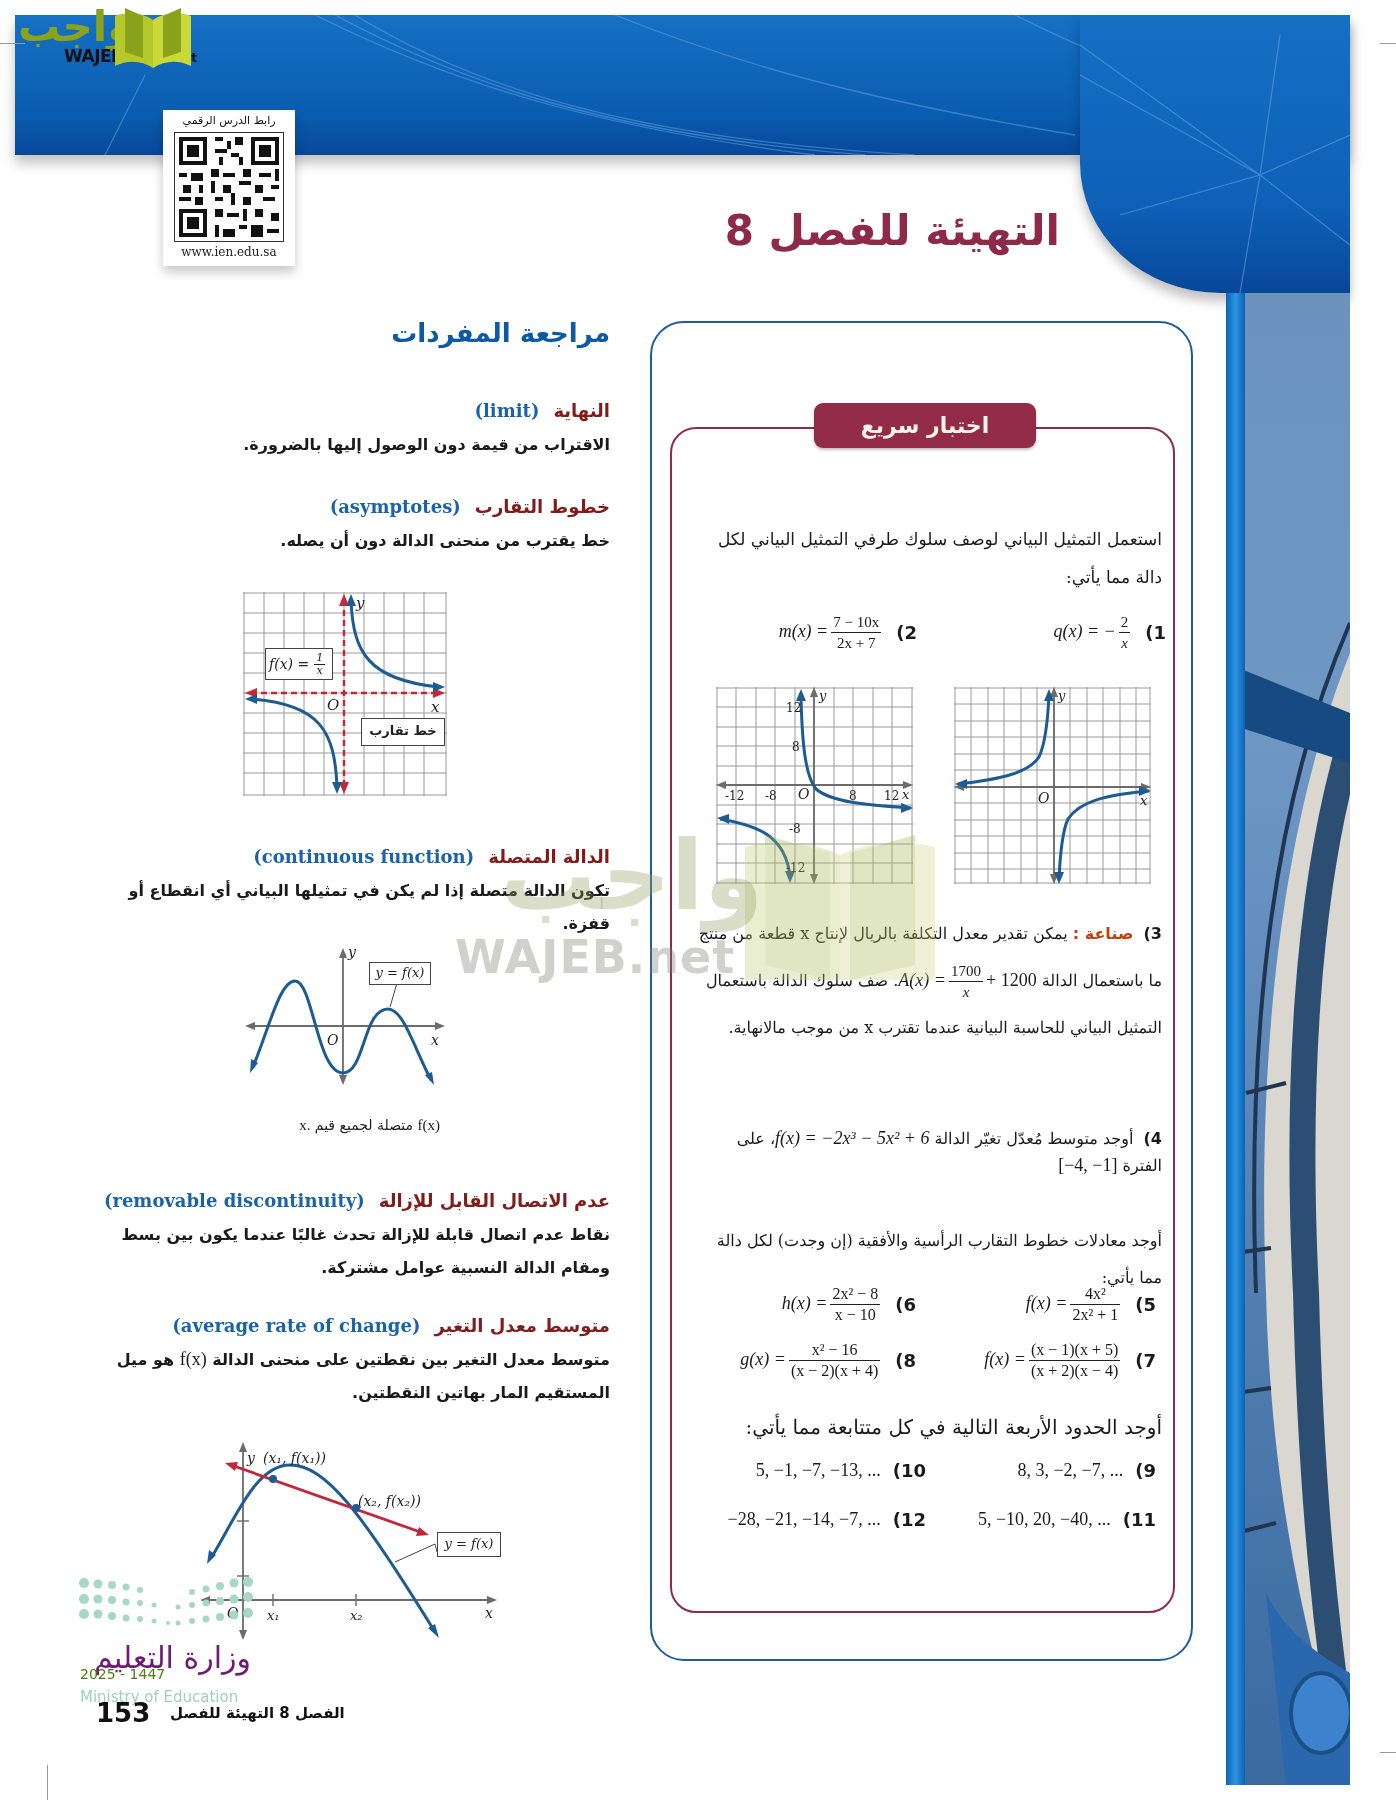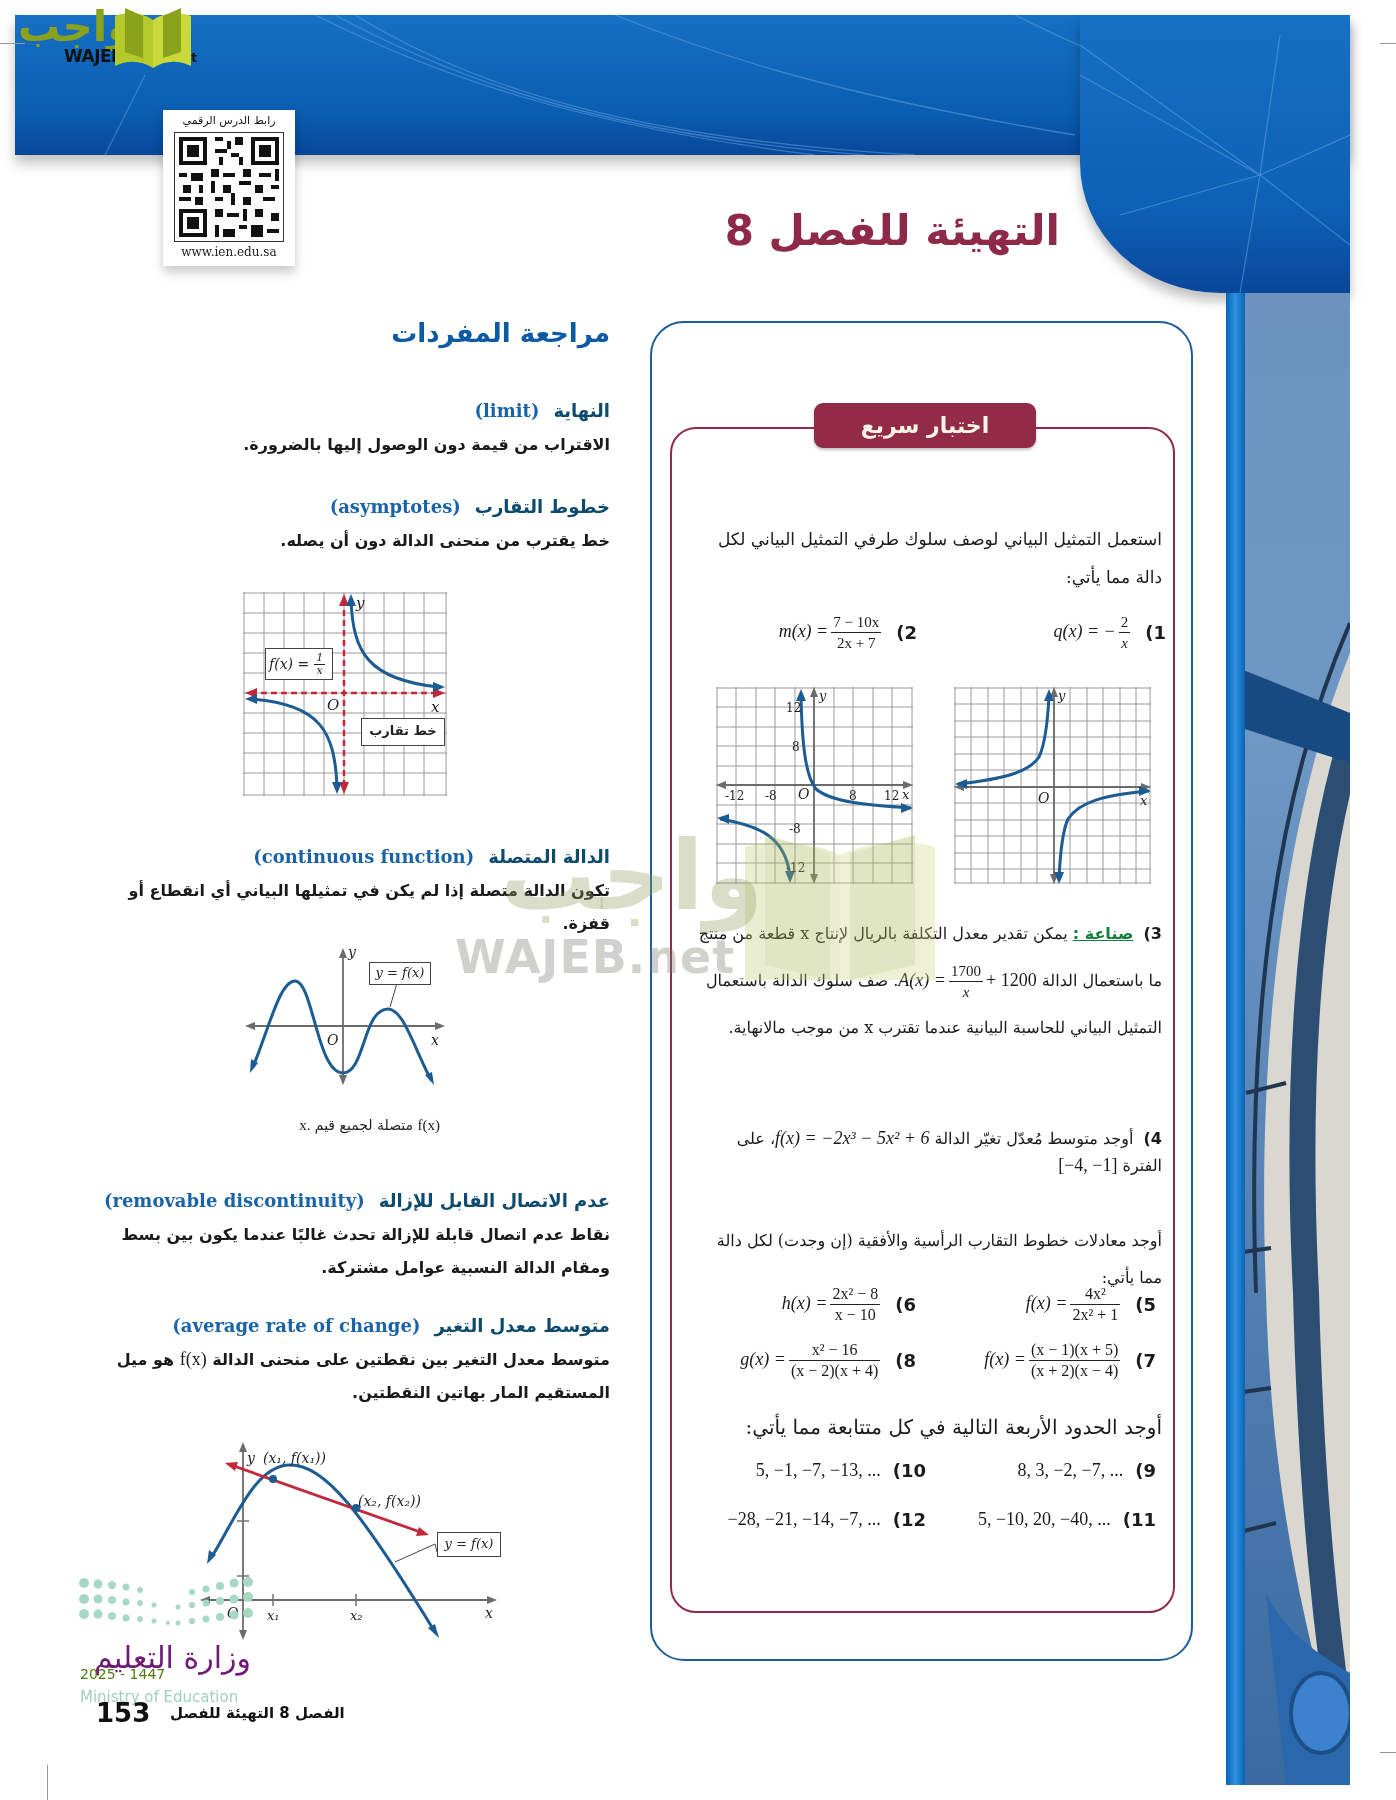--- a/index.html
+++ b/index.html
@@ -36,21 +36,21 @@
   
   .photo-strip { left: 1226px; top: 293px; width: 124px; height: 1492px;
     background: linear-gradient(180deg, #6b93be 0%, #6e97c4 30%, #5b87b8 55%, #3a6aa0 100%); overflow: hidden; }
   .photo-bar { left: 1226px; top: 293px; width: 19px; height: 1492px;
     background: linear-gradient(90deg, #0a63b5 0%, #2e93e2 50%, #0a63b5 100%); }
 
   
   .rtl { direction: rtl; text-align: right; }
   .vocab-title { left: 330px; top: 318px; width: 280px; font: bold 26px "DejaVu Sans", sans-serif; color: #0b5aa3; }
   .term { left: 200px; width: 410px; font: bold 18px "DejaVu Sans", sans-serif; }
-  .term .ar { color: #0c4a6e; }
+  .term .ar { color: #7f1d1d; }
   .term .en { color: #1a63a8; font-family: "DejaVu Serif", serif; margin-right: 14px; }
   .def { font: bold 16px "DejaVu Sans", sans-serif; color: #1a1a1a; line-height: 33px; }
 
   .graph-box { border: none; }
   .callout { position: absolute; background: #fff; border: 1.5px solid #444; font-family: "DejaVu Serif", serif; font-style: italic; color: #222; }
   .caption { font: 14px "DejaVu Sans", sans-serif; color: #222; }
 
   
   .outer-box { left: 650px; top: 321px; width: 543px; height: 1340px;
     border: 2.5px solid #1f5d98; border-radius: 34px; }
@@ -59,21 +59,21 @@
   .badge { left: 814px; top: 403px; width: 222px; height: 45px; background: #922b48;
     border-radius: 9px; color: #fdf3e6; font: bold 22px "DejaVu Sans", sans-serif;
     text-align: center; line-height: 45px; box-shadow: 0 2px 3px rgba(0,0,0,0.25); }
   .q-text { font: 16px "DejaVu Serif", serif; color: #1a1a1a; direction: rtl; text-align: right; }
   .q-num { font-weight: bold; font-family: "DejaVu Sans", sans-serif; }
   .math { font-family: "Liberation Serif", serif; font-size: 18px; direction: ltr; unicode-bidi: isolate; white-space: nowrap; }
   .math i { font-style: italic; }
   .frac { display: inline-block; vertical-align: middle; text-align: center; margin: 0 3px; }
   .frac .n { display: block; border-bottom: 1px solid #222; padding: 0 2px; line-height: 20px; }
   .frac .d { display: block; padding: 0 2px; line-height: 20px; }
-  .kw { color: #15803d; font-family: "DejaVu Sans", sans-serif; font-weight: bold; text-decoration: underline; }
+  .kw { color: #c2410c; font-family: "DejaVu Sans", sans-serif; font-weight: bold; }
 
   .exercise { position: absolute; direction: rtl; display: flex; align-items: center; gap: 12px; }
   .exercise .q-num { font-size: 18px; }
 
   
   .wm-book { left: 740px; top: 835px; width: 200px; height: 145px; opacity: 0.35; }
   .wm-word { left: 500px; top: 820px; font: bold 96px "DejaVu Sans", sans-serif; color: rgba(150,160,100,0.35); }
   .wm-net { left: 455px; top: 930px; font: bold 46px "DejaVu Sans", sans-serif; color: rgba(120,120,110,0.35); letter-spacing: 1px; }
 
   

